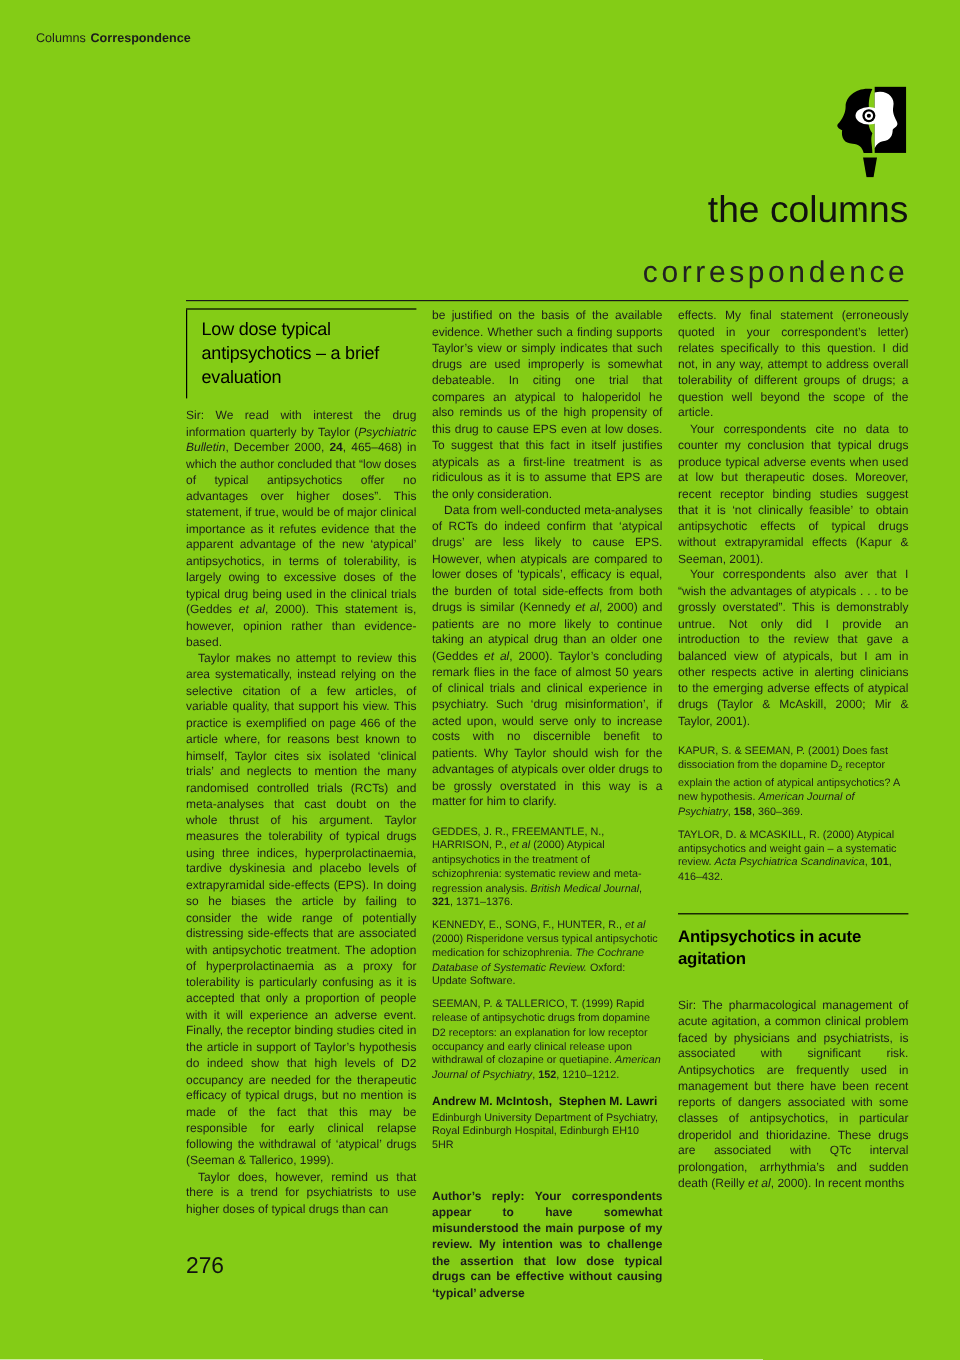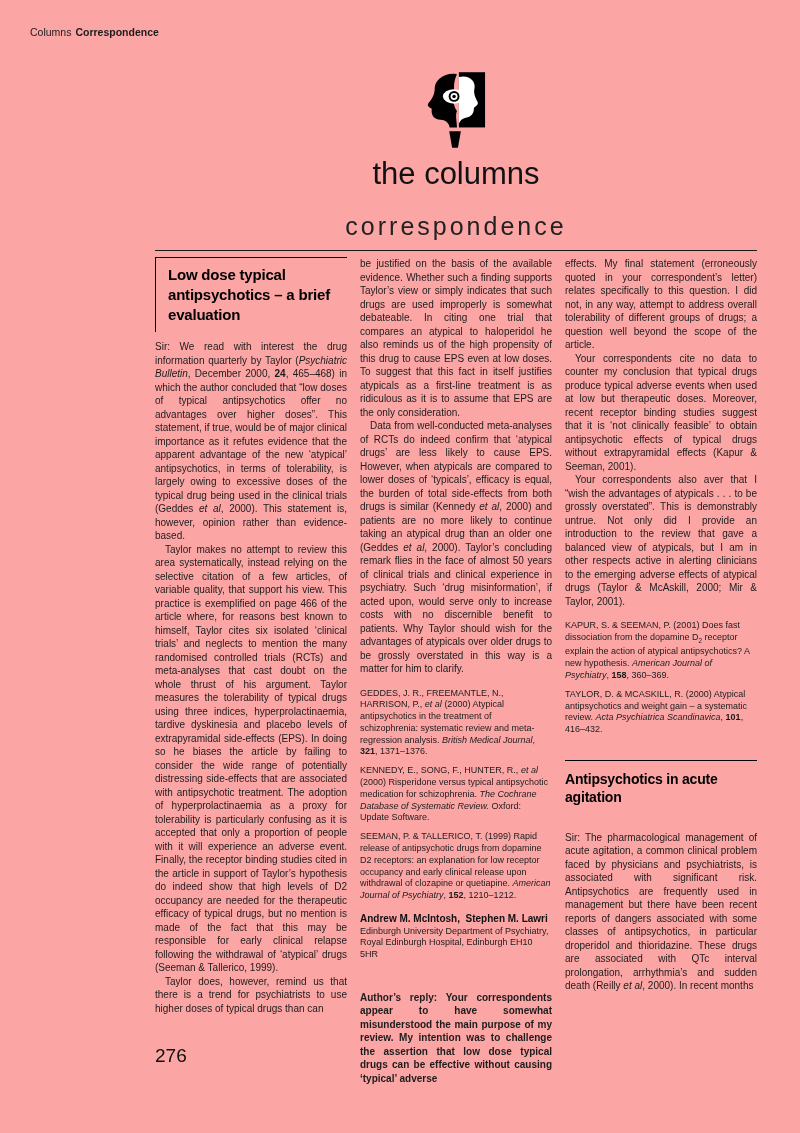--- a/index.html
+++ b/index.html
@@ -1,38 +1,38 @@
 <!DOCTYPE html>
 <html lang="en"><head>
 <meta charset="utf-8">
 <style>
   * { margin:0; padding:0; box-sizing:border-box; }
   html,body { background:#ffffff; }
   .page {
-    position:relative; width:800px; height:1133px; background:#fca5a5;
+    position:relative; width:800px; height:1133px; background:#84cc16;
     font-family:"Liberation Sans", sans-serif; color:#1c1c1c; overflow:hidden;
   }
   .running-head { position:absolute; top:26px; left:30px; font-size:10.5px; color:#1c1c1c; }
   .running-head .light { font-weight:400; margin-right:4px; }
   .running-head .bold { font-weight:700; }
 
-  .masthead { position:absolute; left:155px; top:72px; width:602px; text-align:center; }
+  .masthead { position:absolute; left:155px; top:72px; width:602px; text-align:right; }
   .logo { display:inline-block; width:62px; height:76px; }
   .masthead-title { margin-top:4px; font-size:31px; font-weight:400; color:#111; letter-spacing:0px; }
   .section-title { margin-top:20px; font-size:25px; font-weight:400; letter-spacing:3px; color:#222; }
 
   .main-rule { position:absolute; left:155px; top:250px; width:602px; border-top:1.5px solid #1a1a1a; }
 
   .cols { position:absolute; left:155px; top:257px; width:602px; display:flex; gap:13px; }
   .col { width:192px; }
 
   .letter-box { border-top:1.5px solid #000; margin-bottom:8px; }
   .letter-title {
     border-left:1.5px solid #000; padding:7px 0 8px 12px;
-    font-size:15px; font-weight:700; line-height:1.32; color:#000; letter-spacing:-0.2px;
+    font-size:15px; font-weight:400; line-height:1.32; color:#000; letter-spacing:-0.2px;
   }
   .para { font-size:10px; line-height:13.5px; text-align:justify; color:#1c1c1c; }
   .para.indent { text-indent:10px; }
   .refs { margin-top:12px; }
   .ref { font-size:9px; line-height:11.8px; margin-top:7px; color:#1c1c1c; text-align:left; }
   .sig { margin-top:11px; }
   .sig-names { font-size:10px; line-height:12.5px; color:#111;font-weight:bold; }
   .sig-aff { font-size:9px; line-height:11.8px; color:#1c1c1c; }
   .reply { margin-top:30px;font-weight:bold; }
   .section2 { margin-top:24px; border-top:1.5px solid #000; padding-top:9px; }

